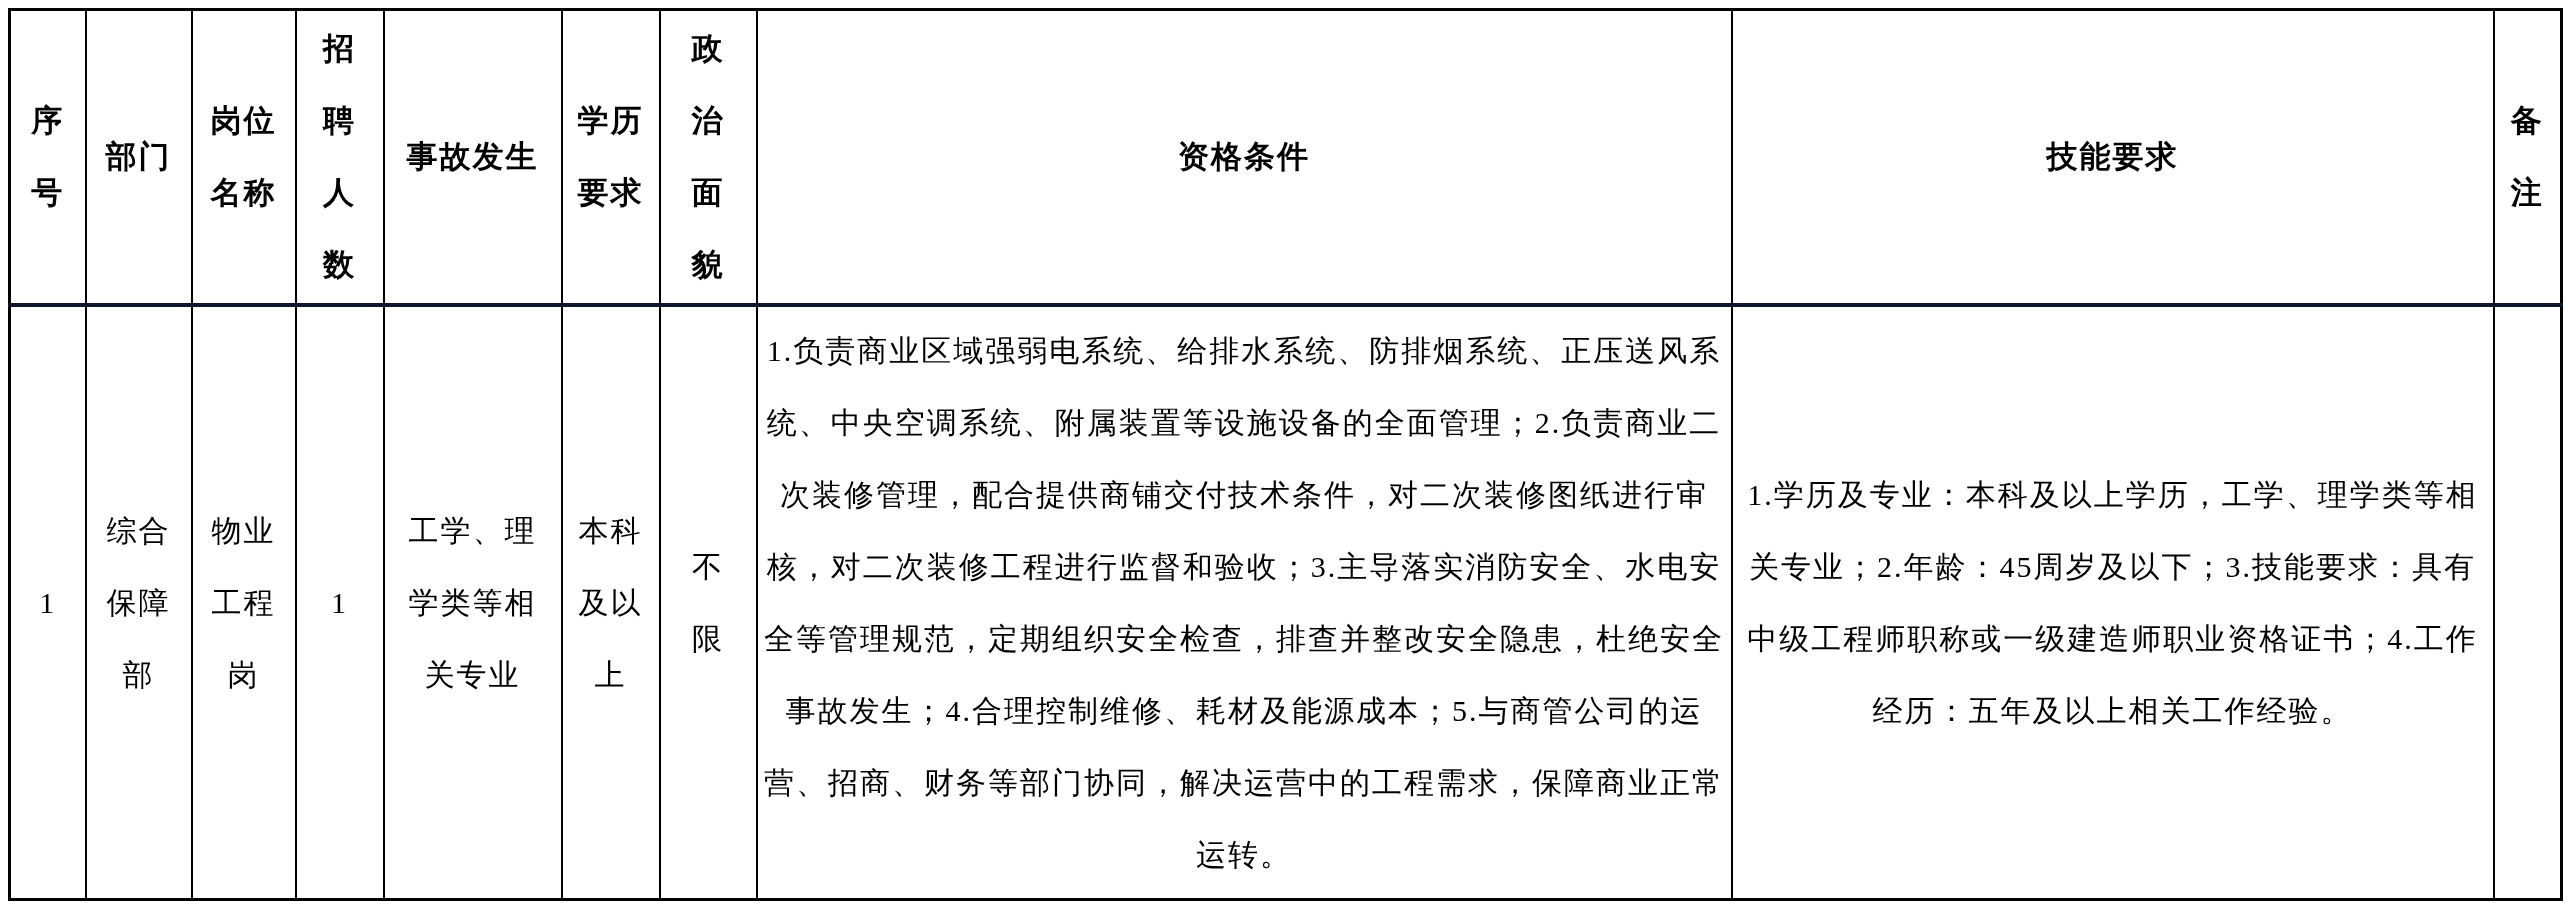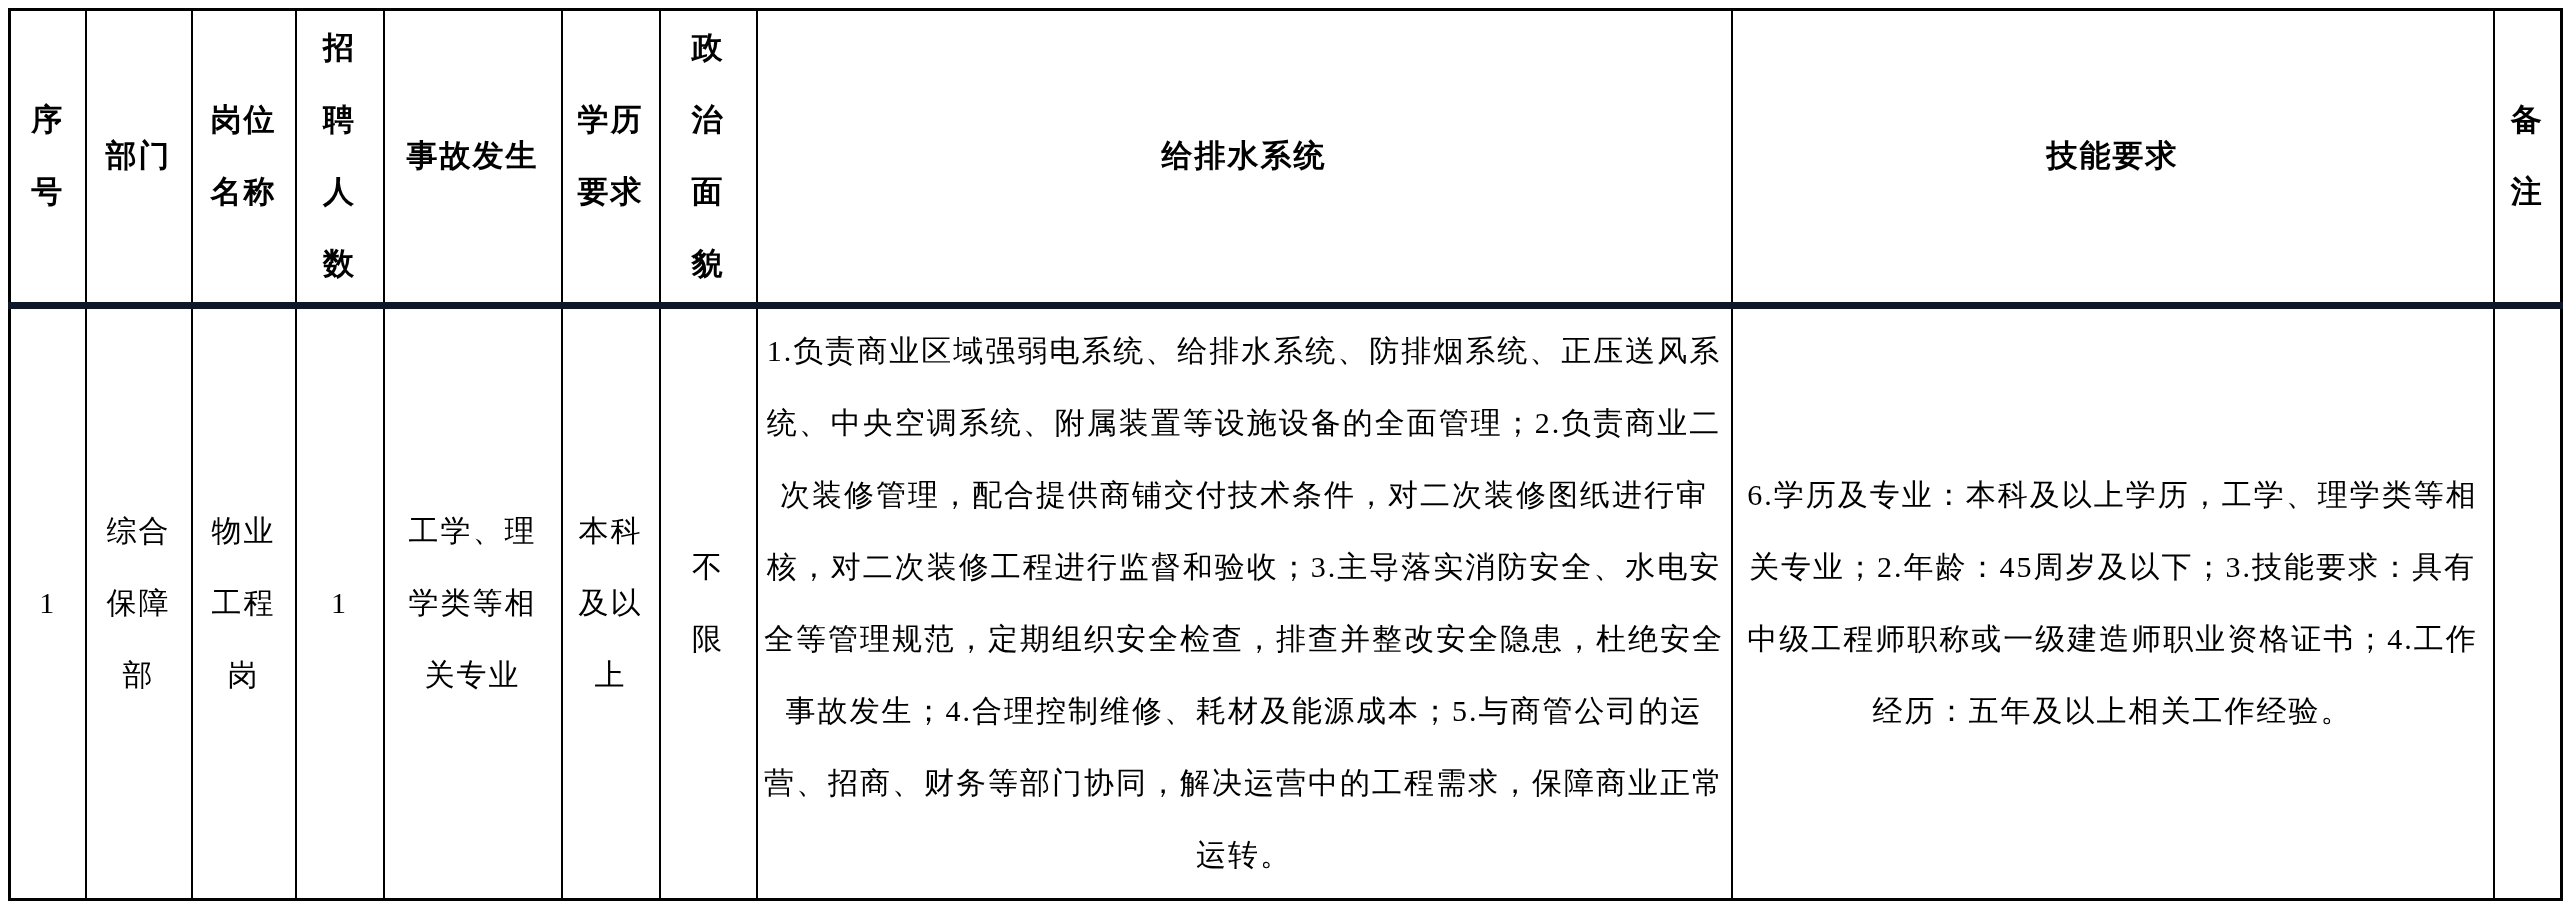--- a/index.html
+++ b/index.html
@@ -37,21 +37,21 @@
     overflow: hidden;
   }
   .recruit th {
     font-weight: bold;
     font-size: 31px;
     height: 295px;
   }
   .recruit td {
     font-weight: normal;
     height: 592px;
-    border-top: 7px solid #0f172a;
+    border-top: 4px solid #0f172a;
   }
   .cell-left {
     text-align: left;
     padding: 0 8px;
     line-height: 71px;
   }
   
   .col-seq        { width: 76px;  }
   .col-dept       { width: 106px; }
   .col-pos        { width: 104px; }
@@ -91,21 +91,21 @@
 聘
 人
 数</th>
         <th>事故发生</th>
         <th>学历
 要求</th>
         <th>政
 治
 面
 貌</th>
-        <th>给排水系统</th>
+        <th>资格条件</th>
         <th>技能要求</th>
         <th>备
 注</th>
       </tr>
       <tr>
         <td>1</td>
         <td>综合
 保障
 部</td>
         <td>物业
@@ -121,21 +121,21 @@
         <td>不
 限</td>
         <td class="cell-left">1.负责商业区域强弱电系统、给排水系统、防排烟系统、正压送风系
 统、中央空调系统、附属装置等设施设备的全面管理；2.负责商业二
 次装修管理，配合提供商铺交付技术条件，对二次装修图纸进行审
 核，对二次装修工程进行监督和验收；3.主导落实消防安全、水电安
 全等管理规范，定期组织安全检查，排查并整改安全隐患，杜绝安全
 事故发生；4.合理控制维修、耗材及能源成本；5.与商管公司的运
 营、招商、财务等部门协同，解决运营中的工程需求，保障商业正常
 运转。</td>
-        <td class="cell-left">6.学历及专业：本科及以上学历，工学、理学类等相
+        <td class="cell-left">1.学历及专业：本科及以上学历，工学、理学类等相
 关专业；2.年龄：45周岁及以下；3.技能要求：具有
 中级工程师职称或一级建造师职业资格证书；4.工作
 经历：五年及以上相关工作经验。</td>
         <td></td>
       </tr>
     </tbody>
   </table>
 </div>
 
 </body></html>

